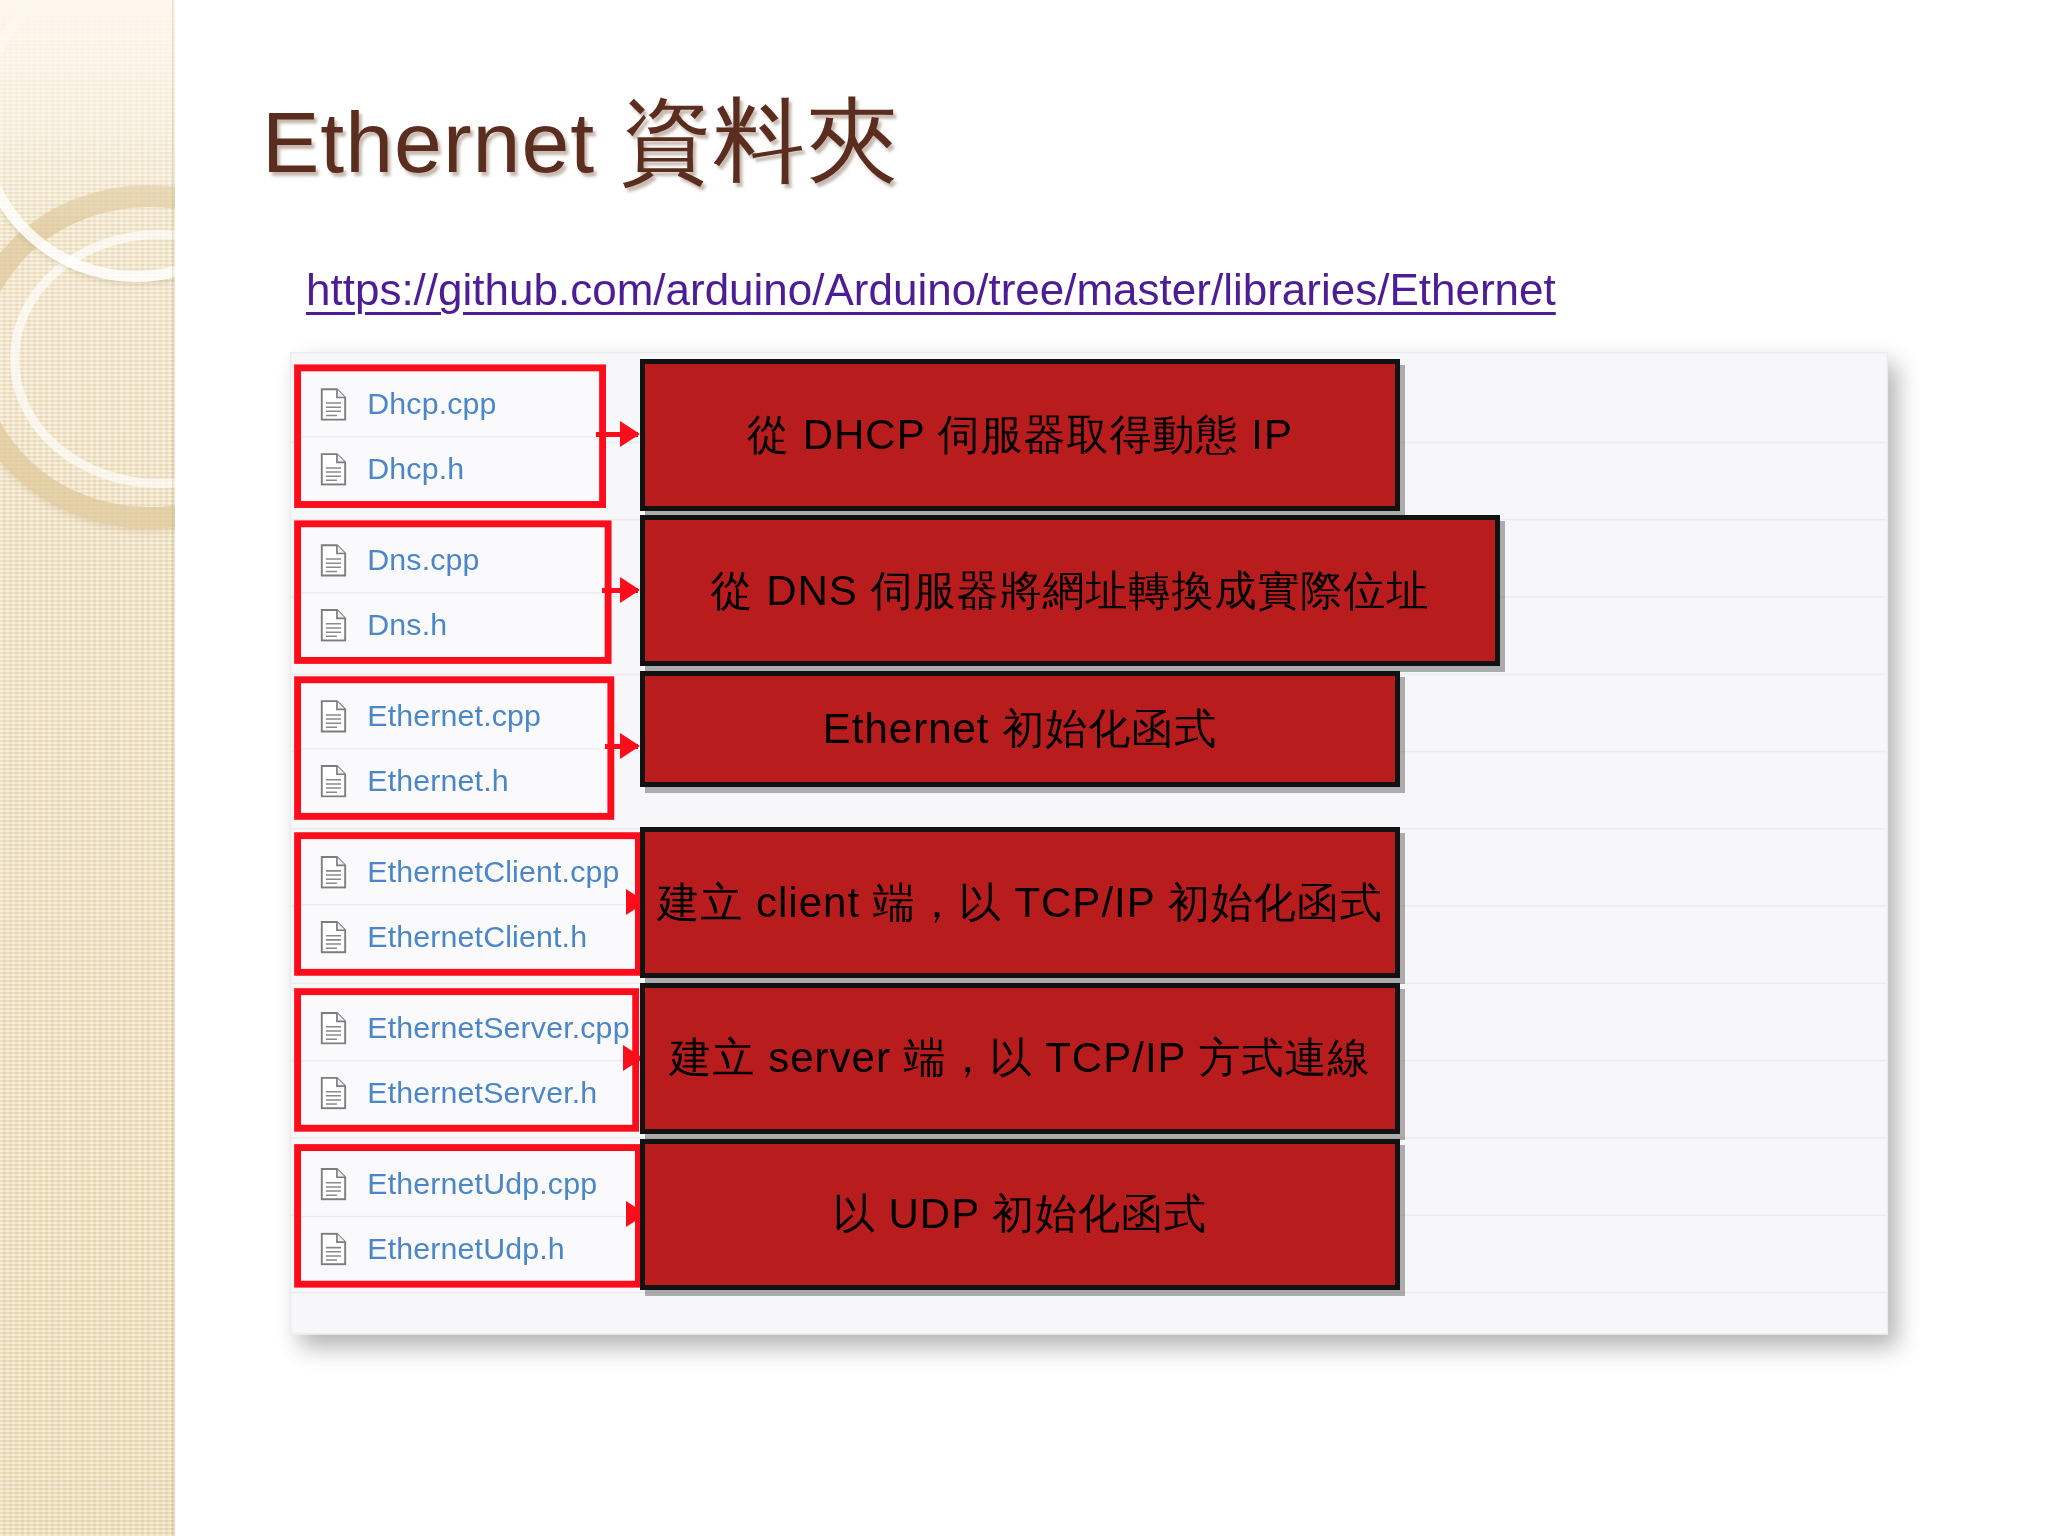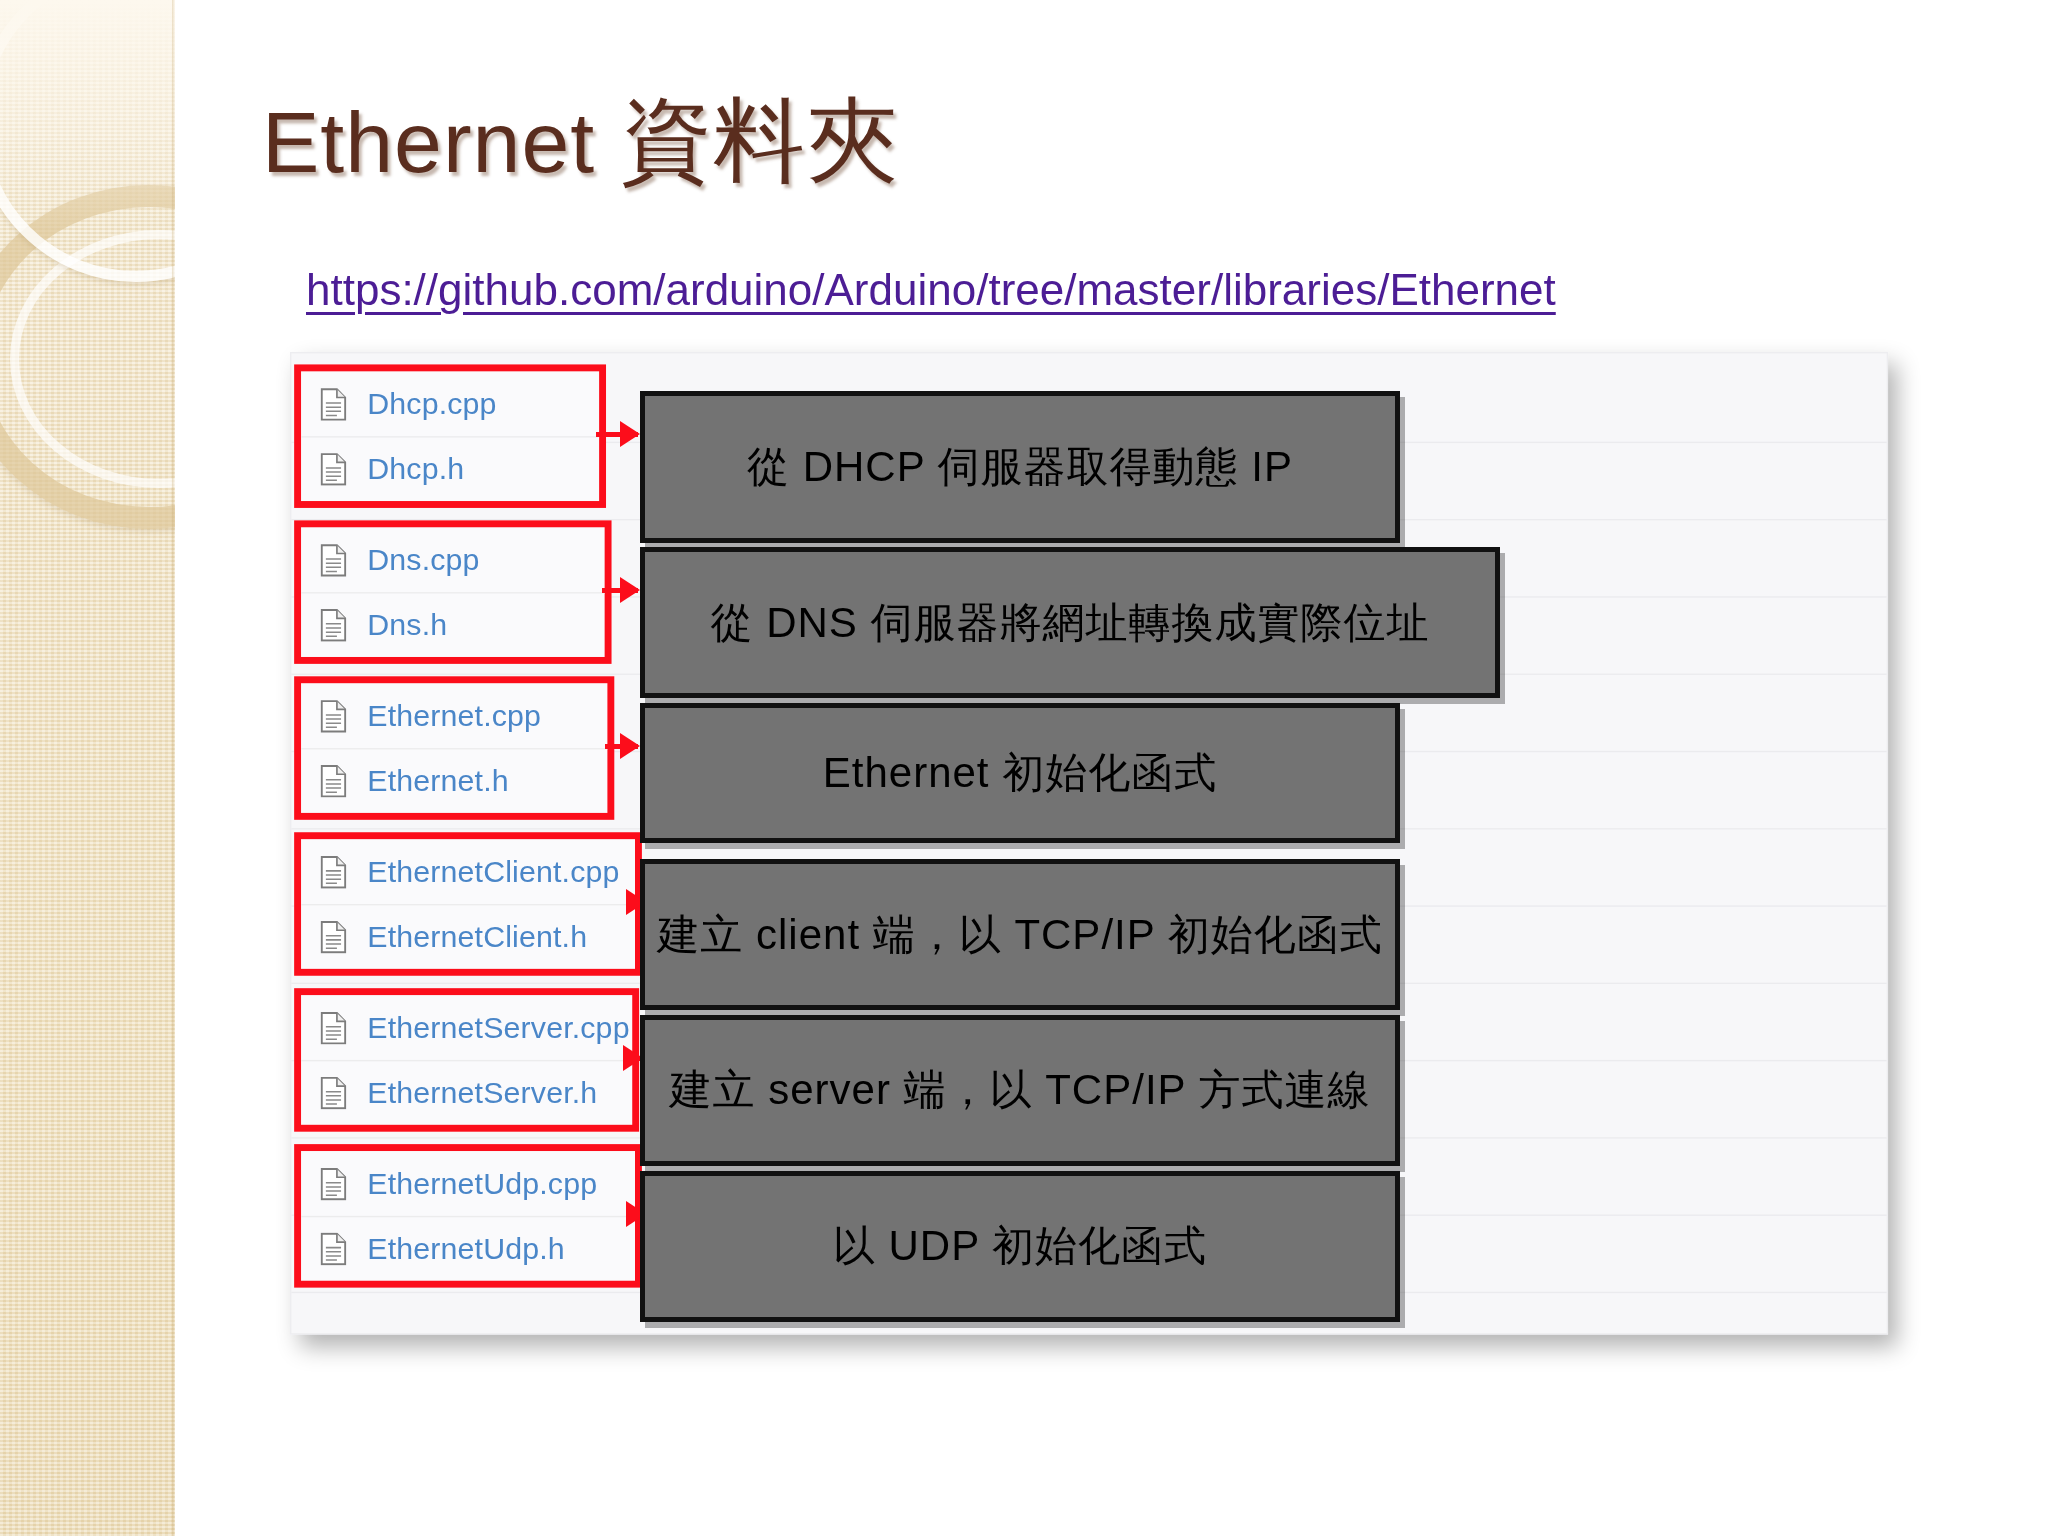--- a/index.html
+++ b/index.html
@@ -117,25 +117,24 @@
     width:0;height:0;
     border-top:13px solid transparent;
     border-bottom:13px solid transparent;
     border-left:20px solid #fc0d1b;
   }
 
   
   .desc-box{
     position:absolute;
     border:5px solid #111111;
-    background:#737373;
+    background:#b91c1c;
     box-shadow:5px 6px 0 rgba(0,0,0,.30);
     display:flex;align-items:center;justify-content:center;
     box-sizing:border-box;
-    margin-top:32px;
   }
   .desc-text{
     font-size:42px;color:#000;letter-spacing:1px;white-space:nowrap;
   }
 </style>
 </head>
 <body>
 
 <div id="left-band">
   <div class="ring ring2"></div>
@@ -356,21 +355,21 @@
       <span class="head"></span>
     </div>
   </div>
 <div id="desc-layer">
     <div class="desc-box" style="left: 640px; width: 760px; top: 359.04px; height: 151.52px;">
       <span class="desc-text">從 DHCP 伺服器取得動態 IP</span>
     </div>
     <div class="desc-box" style="left: 640px; width: 860px; top: 514.98px; height: 151.52px;">
       <span class="desc-text">從 DNS 伺服器將網址轉換成實際位址</span>
     </div>
-    <div class="desc-box" style="left: 640px; width: 760px; top: 670.92px; height: 140px;">
+    <div class="desc-box" style="left: 640px; width: 760px; top: 670.92px; height: 116px;">
       <span class="desc-text">Ethernet 初始化函式</span>
     </div>
     <div class="desc-box" style="left: 640px; width: 760px; top: 826.86px; height: 151.52px;">
       <span class="desc-text">建立 client 端，以 TCP/IP 初始化函式</span>
     </div>
     <div class="desc-box" style="left: 640px; width: 760px; top: 982.8px; height: 151px;">
       <span class="desc-text">建立 server 端，以 TCP/IP 方式連線</span>
     </div>
     <div class="desc-box" style="left: 640px; width: 760px; top: 1138.74px; height: 151.52px;">
       <span class="desc-text">以 UDP 初始化函式</span>

